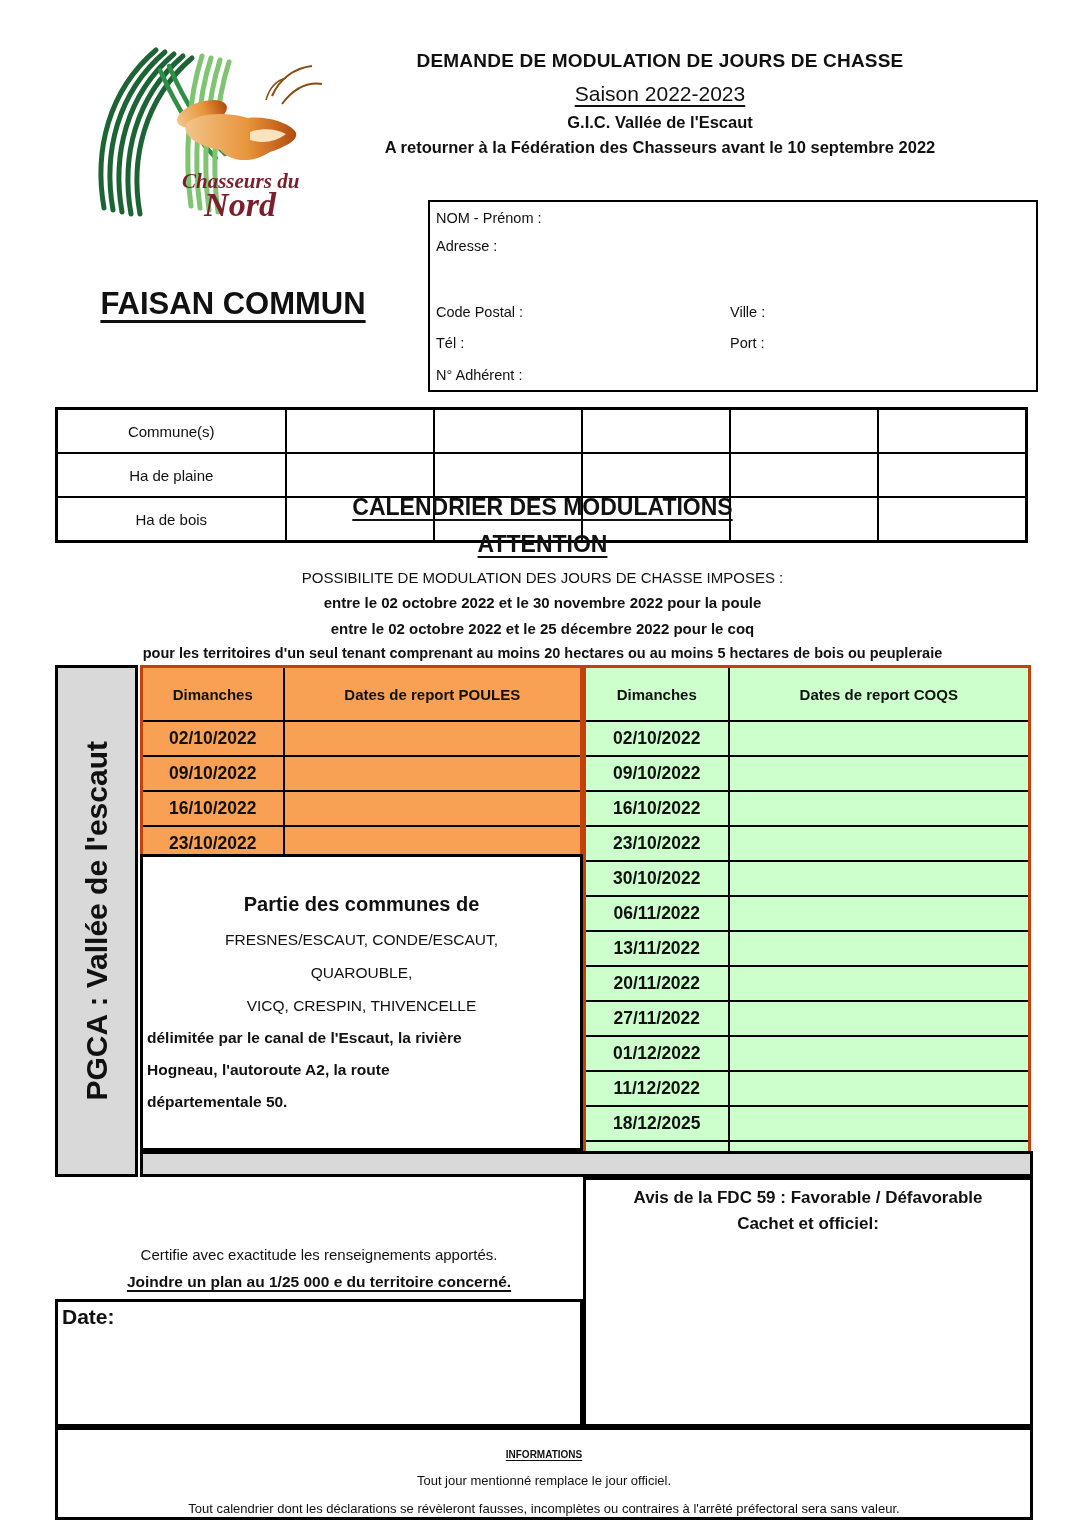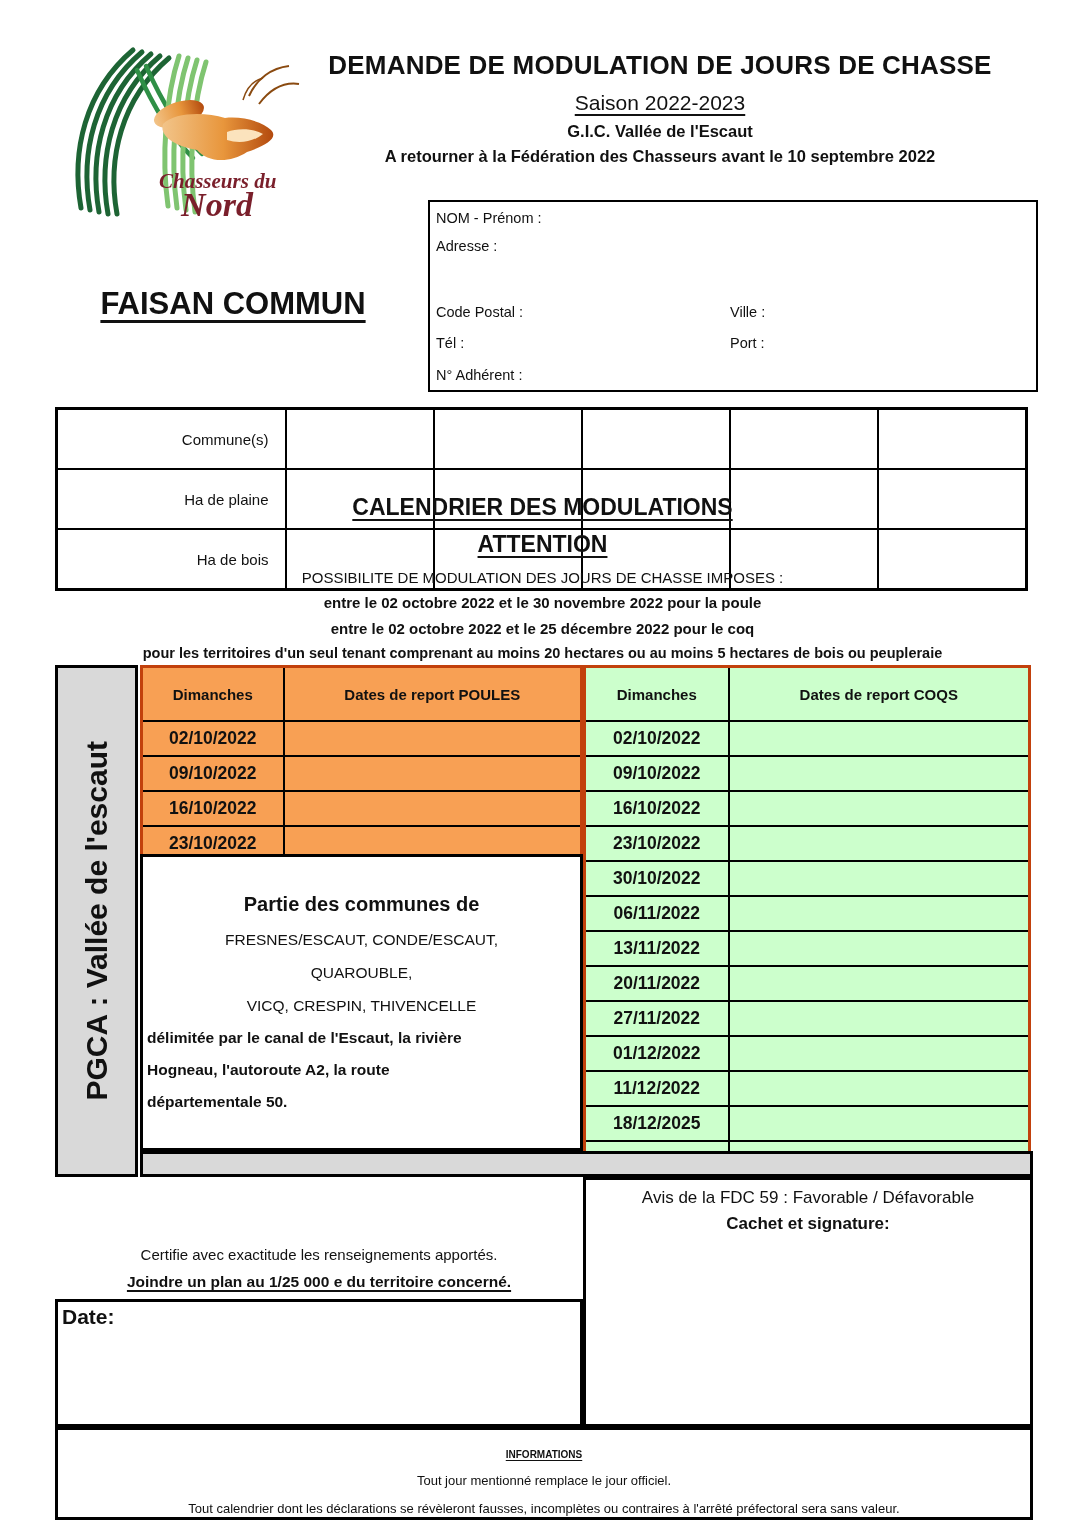--- a/index.html
+++ b/index.html
@@ -5,37 +5,37 @@
   html,body{margin:0;padding:0;}
   body{
     width:1079px;height:1528px;background:#ffffff;position:relative;
     font-family:"Liberation Sans","DejaVu Sans",sans-serif;color:#111;
     -webkit-font-smoothing:antialiased;
   }
   .abs{position:absolute;}
 
   
   .hdr{left:320px;top:50px;width:680px;text-align:center;}
-  .hdr-title{font-size:26px;font-weight:bold;letter-spacing:.2px;}
+  .hdr-title{font-size:19px;font-weight:bold;letter-spacing:.2px;}
   .hdr-season{font-size:21px;margin-top:10px;text-decoration:underline;text-underline-offset:4px;}
   .hdr-gic{font-size:16.5px;font-weight:bold;margin-top:7px;}
   .hdr-return{font-size:16.5px;font-weight:bold;margin-top:6px;}
 
   
   .applicant{left:428px;top:200px;width:606px;height:188px;border:2px solid #000;font-size:14.5px;}
   .applicant .fld{position:absolute;white-space:nowrap;}
 
   
   .species{left:58px;top:286px;width:350px;text-align:center;font-size:31px;font-weight:bold;
            text-decoration:underline;text-underline-offset:6px;text-decoration-thickness:3px;}
 
   
   table{border-collapse:collapse;table-layout:fixed;}
   .communes-tbl{left:55px;top:407px;}
-  .communes-tbl td{border:2px solid #000;height:26px;text-align:right;font-size:15px;padding:16px;margin-left:12px;}
+  .communes-tbl td{border:2px solid #000;height:26px;text-align:center;font-size:15px;padding:8px;margin-left:12px;}
   .communes-tbl{border:3px solid #000;}
 
   
   .cal-head{left:0;width:1085px;text-align:center;}
   .h-cal{top:494px;font-size:23px;font-weight:bold;text-decoration:underline;text-underline-offset:4px;text-decoration-thickness:2px;}
   .h-att{top:531px;font-size:23px;font-weight:bold;text-decoration:underline;text-underline-offset:4px;text-decoration-thickness:2px;}
   .h-pos{top:569px;font-size:15px;}
   .h-poule{top:594px;font-size:15px;font-weight:bold;}
   .h-coq{top:620px;font-size:15px;font-weight:bold;}
   .h-terr{top:645px;font-size:14.5px;font-weight:bold;}
@@ -56,39 +56,39 @@
 
   .communes-block{left:140px;top:854px;width:443px;height:297px;border:3px solid #000;box-sizing:border-box;background:#fff;}
   .cb-title{text-align:center;font-size:20px;font-weight:bold;margin-top:36px;}
   .cb-line{text-align:center;font-size:15.5px;margin-top:15px;}
   .cb-bold{font-size:15.5px;font-weight:bold;margin:14px 0 0 4px;}
 
   .gray-strip{left:140px;top:1151px;width:893px;height:26px;background:#D9D9D9;border:3px solid #000;box-sizing:border-box;}
 
   
   .avis-box{left:583px;top:1177px;width:450px;height:250px;border:3px solid #000;box-sizing:border-box;text-align:center;}
-  .avis-line{font-size:17px;font-weight:normal;margin-top:8px;}
+  .avis-line{font-size:17px;font-weight:bold;margin-top:8px;}
   .cachet-line{font-size:17px;font-weight:bold;margin-top:6px;}
 
   .certify-blk{left:55px;top:1246px;width:528px;text-align:center;}
   .certify-line{font-size:15px;}
   .join-line{font-size:15.5px;font-weight:bold;margin-top:10px;text-decoration:underline;text-underline-offset:3px;text-decoration-thickness:2px;}
 
   .date-box{left:55px;top:1299px;width:528px;height:128px;border:3px solid #000;box-sizing:border-box;}
   .date-lbl{font-size:21px;font-weight:bold;margin:3px 0 0 4px;}
   .sig-lbl{font-size:17px;font-weight:bold;margin:38px 0 0 4px;}
 
   .info-box{left:55px;top:1427px;width:978px;height:93px;border:3px solid #000;box-sizing:border-box;text-align:center;}
   .info-title{font-size:10px;font-weight:bold;text-decoration:underline;text-underline-offset:2px;margin-top:19px;}
   .info-line{font-size:13px;margin-top:13px;}
 </style>
 </head>
 <body>
 
-<div class="abs" style="left:67px;top:36px;width:240px;height:185px;">
+<div class="abs" style="left:90px;top:36px;width:240px;height:185px;">
   <svg width="240" height="185" viewBox="0 0 240 185">
     <defs>
       <linearGradient id="deer" x1="0" y1="0" x2="1" y2="0">
         <stop offset="0" stop-color="#f2c489"></stop>
         <stop offset="0.55" stop-color="#e8963c"></stop>
         <stop offset="1" stop-color="#b34a0e"></stop>
       </linearGradient>
     </defs>
 
     <g stroke="#1d6434" stroke-width="5" fill="none" stroke-linecap="round">
@@ -293,21 +293,21 @@
   <div class="cb-line">VICQ, CRESPIN, THIVENCELLE</div>
   <div class="cb-bold">délimitée par le canal de l'Escaut, la rivière</div>
   <div class="cb-bold">Hogneau, l'autoroute A2, la route</div>
   <div class="cb-bold">départementale 50.</div>
 </div>
 
 <div class="abs gray-strip"></div>
 
 <div class="abs avis-box">
   <div class="avis-line">Avis de la FDC 59 : Favorable / Défavorable</div>
-  <div class="cachet-line">Cachet et signature:</div>
+  <div class="cachet-line">Cachet et officiel:</div>
 </div>
 
 <div class="abs certify-blk">
   <div class="certify-line">Certifie avec exactitude les renseignements apportés.</div>
   <div class="join-line">Joindre un plan au 1/25 000 e du territoire concerné.</div>
 </div>
 
 <div class="abs date-box">
   <div class="date-lbl">Date:</div>
 </div>

